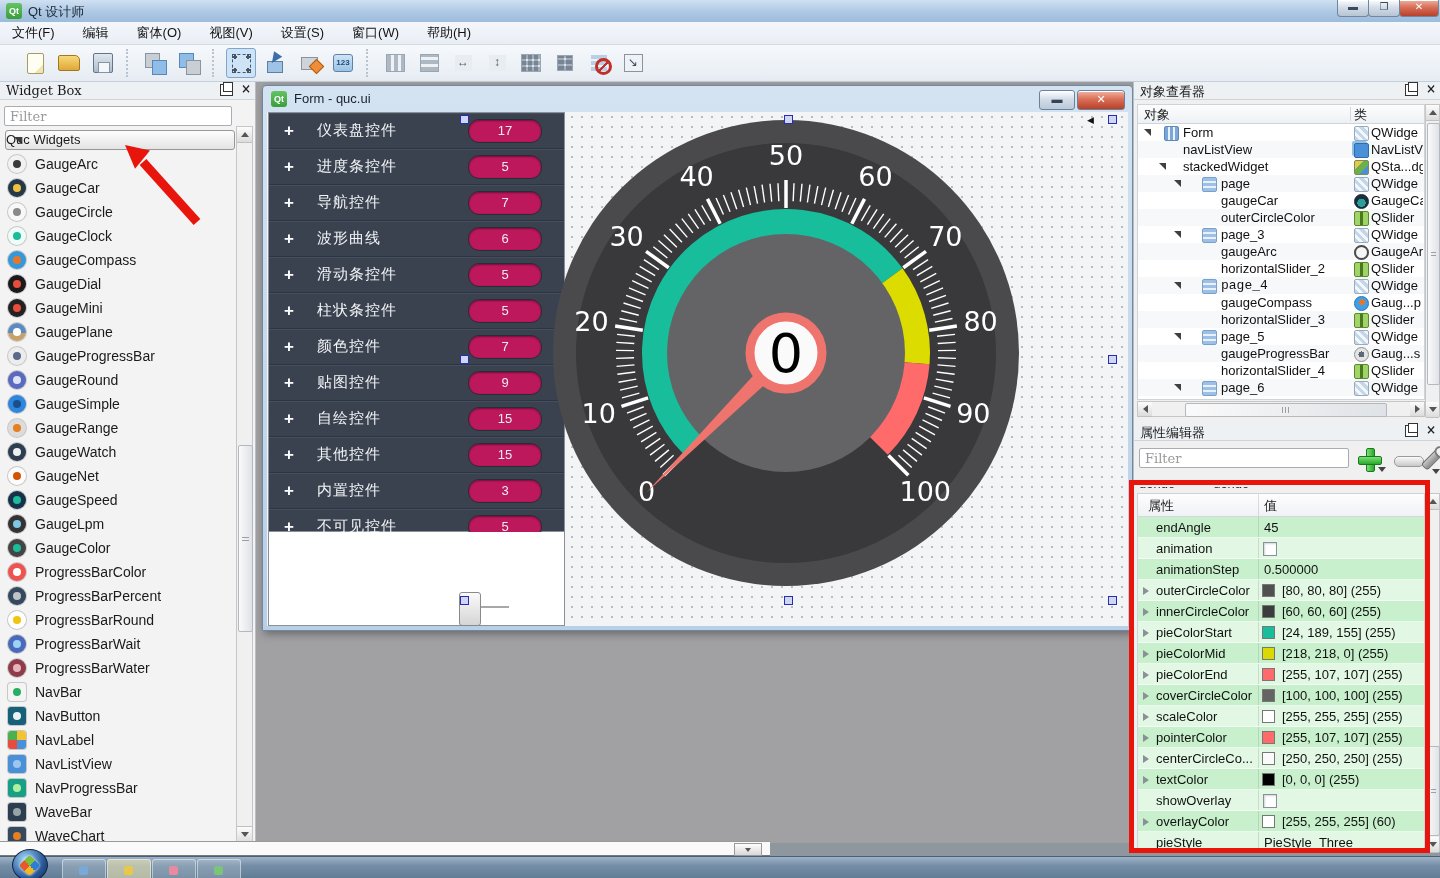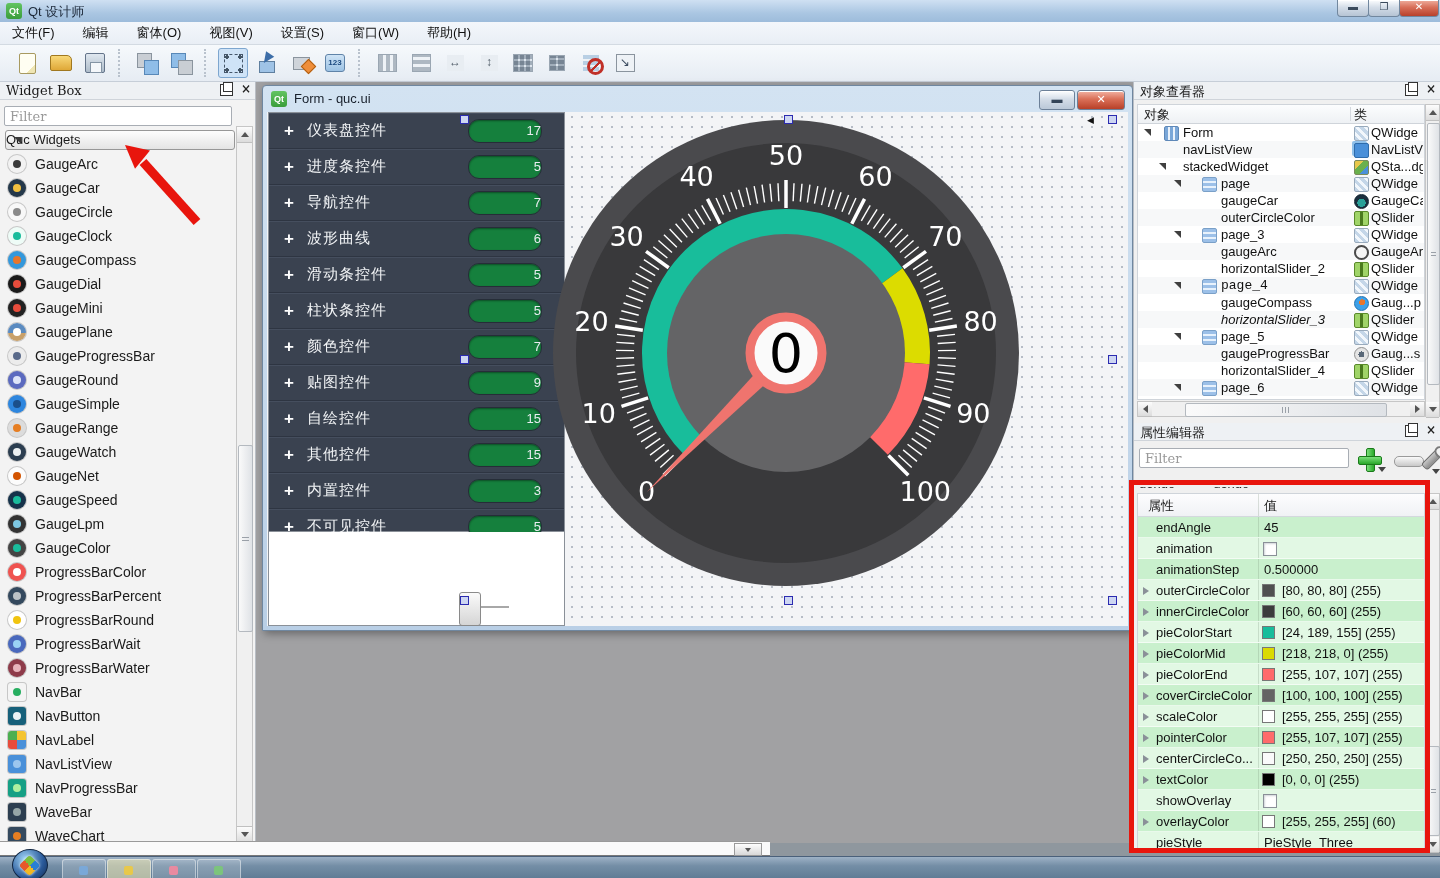--- a/index.html
+++ b/index.html
@@ -10,21 +10,21 @@
   
   #titlebar{left:0;top:0;width:1440px;height:22px;background:linear-gradient(#cfe0f2,#aac6e2 60%,#9dbcdb);border-bottom:1px solid #7e9cbc}
   #app-icon{left:6px;top:3px;width:16px;height:16px;background:linear-gradient(#62c462,#3a9d3a);border-radius:3px;color:#fff;font-size:9px;font-weight:bold;text-align:center;line-height:16px}
   #app-title{left:28px;top:3px;font-size:13px;color:#1c2838}
   .winbtn{top:0;height:16px;border:1px solid #71879e;border-top:none;border-radius:0 0 4px 4px;background:linear-gradient(#fdfeff,#d4dde8 45%,#b6c4d4);box-shadow:inset 0 1px 0 #fff}
   .winbtn .glyph{display:block;text-align:center;font-size:10px;line-height:14px;color:#3a4a5c}
   #btn-close{background:linear-gradient(#f0b0a0,#d8705a 45%,#b8402a);}
   #btn-close .glyph{color:#fff;font-weight:bold}
   #menubar{left:0;top:22px;width:1440px;height:23px;background:linear-gradient(#f4f7fb,#e9eef5);border-bottom:1px solid #d3dae2;display:flex;align-items:center;padding-left:10px;box-sizing:border-box;gap:24px}
   .menu-item{font-size:13px;color:#111;padding:2px 2px;cursor:default}
-  #toolbar{left:0;top:45px;width:1440px;height:37px;background:linear-gradient(#f6f9fc,#e6ecf3);border-bottom:1px solid #c6ced8;display:flex;align-items:center;padding-left:12px;box-sizing:border-box;gap:4px}
+  #toolbar{left:0;top:45px;width:1440px;height:37px;background:linear-gradient(#f6f9fc,#e6ecf3);border-bottom:1px solid #c6ced8;display:flex;align-items:center;padding-left:20px;box-sizing:border-box;gap:4px}
   .tb-sep{width:4px;height:28px;border-left:2px dotted #b9c2cd;margin:0 4px}
   .tb-btn{width:28px;height:28px;display:flex;align-items:center;justify-content:center;border:1px solid transparent;border-radius:3px}
   .tb-btn.pressed{background:#cfe3f7;border-color:#7da6cf}
   .tbi{position:relative;display:block}
   .tbi-new-file{width:15px;height:19px;background:linear-gradient(135deg,#fffef2 75%,#efe6b4 75%);border:1px solid #a89a60;border-radius:2px}
   .tbi-open-file{width:20px;height:14px;background:linear-gradient(#f8d878,#dfa838);border:1px solid #a07820;border-radius:2px 5px 2px 2px}
   .tbi-save-file{width:18px;height:18px;background:linear-gradient(#dfe7ef,#aebcca);border:1px solid #64748a;border-radius:2px}
   .tbi-save-file:after{content:"";position:absolute;left:4px;top:8px;width:10px;height:9px;background:#f4f7fa;border:1px solid #8494a4}
   .tbi-cascade-a,.tbi-cascade-b{width:13px;height:13px;background:#c9ced4;border:1px solid #8a949e;margin:0 6px 6px 0}
   .tbi-cascade-a:after,.tbi-cascade-b:after{content:"";position:absolute;left:6px;top:6px;width:13px;height:13px;background:#8fbde8;border:1px solid #5888b8}
@@ -79,22 +79,22 @@
   #form-icon{left:8px;top:5px;width:16px;height:16px;background:linear-gradient(#62c462,#3a9d3a);border-radius:3px;color:#fff;font-size:9px;font-weight:bold;text-align:center;line-height:16px}
   #form-title{left:31px;top:5px;font-size:13px;color:#18202c}
   .formbtn{top:4px;height:18px;border:1px solid #6c8098;border-radius:3px;background:linear-gradient(#fdfeff,#d4dde8 45%,#bac8d8);box-shadow:inset 0 1px 0 #fff}
   #form-btn-close{background:linear-gradient(#f2b4a4,#da7058 45%,#b84028)}
   .formbtn .glyph{display:block;text-align:center;font-size:11px;line-height:16px;color:#334458;font-weight:bold}
   #form-btn-close .glyph{color:#fff}
   #form-canvas{left:4px;top:26px;width:861px;height:514px;background:#f3f4f6;background-image:radial-gradient(#b6bcc6 1px,transparent 1px);background-size:10px 10px;overflow:hidden}
   #nav-panel{left:1px;top:0;width:297px;height:420px;background:#3a4250;border:1px solid #8a9098;box-sizing:border-box}
   .nav-item{height:35px;position:relative;border-bottom:1px solid #2e3542;box-shadow:inset 0 1px 0 #454e5e;display:flex;align-items:center}
   .nav-plus{color:#fff;font-size:17px;font-weight:bold;width:20px;text-align:center;margin-left:10px}
-  .nav-label{color:#f2f4f6;font-size:15px;margin-left:8px;letter-spacing:1px}
-  .nav-badge{position:absolute;right:22px;top:6px;width:72px;height:22px;background:#15803d;border:1px solid #262d38;border-radius:11px;color:#e8ecf0;font-size:13px;text-align:right;line-height:21px;box-shadow:inset 0 1px 2px rgba(0,0,0,.4)}
+  .nav-label{color:#f2f4f6;font-size:15px;margin-left:18px;letter-spacing:1px}
+  .nav-badge{position:absolute;right:22px;top:6px;width:72px;height:22px;background:#be185d;border:1px solid #262d38;border-radius:11px;color:#e8ecf0;font-size:13px;text-align:center;line-height:21px;box-shadow:inset 0 1px 2px rgba(0,0,0,.4)}
   #nav-below{left:1px;top:420px;width:297px;height:94px;background:#fff;border:1px solid #8a9098;border-top:none;box-sizing:border-box}
   #gauge-svg{left:0;top:0}
   .sel-handle{width:7px;height:7px;background:#cdd6f2;border:1px solid #2b2bb0;position:absolute}
   #stack-arrow{font-size:9px;color:#111}
   #slider-handle{left:192px;top:480px;width:20px;height:32px;background:linear-gradient(#fafafa,#d5d5d5);border:1px solid #8a8a8a;border-radius:3px}
   #slider-groove{left:214px;top:494px;width:28px;height:2px;background:#a8a8a8}
   
   .rpanel{left:1133px;width:307px;background:#f0f0f0;border-left:1px solid #b9bec5;box-sizing:border-box}
   #object-inspector{top:82px;height:341px}
   #property-editor{top:423px;height:429px}
@@ -728,21 +728,21 @@
         <span class="tree-obj" style="left: 83px; font-family: Liberation Mono, monospace;">page_4</span>
         <span class="tree-ic ic-widget" style="left: 216px;"></span>
         <span class="tree-cls">QWidge</span>
       </div>
       <div class="tree-row">
         <span class="tree-obj" style="left: 83px;">gaugeCompass</span>
         <span class="tree-ic ic-compass" style="left: 216px;"></span>
         <span class="tree-cls">Gaug...p</span>
       </div>
       <div class="tree-row">
-        <span class="tree-obj" style="left: 83px; font-style: italic;">horizontalSlider_3</span>
+        <span class="tree-obj" style="left: 83px;">horizontalSlider_3</span>
         <span class="tree-ic ic-slider" style="left: 216px;"></span>
         <span class="tree-cls">QSlider</span>
       </div>
       <div class="tree-row">
         <span class="tree-exp" style="left: 36px;"></span>
         <span class="tree-ic ic-page" style="left: 64px;"></span>
         <span class="tree-obj" style="left: 83px;">page_5</span>
         <span class="tree-ic ic-widget" style="left: 216px;"></span>
         <span class="tree-cls">QWidge</span>
       </div>

